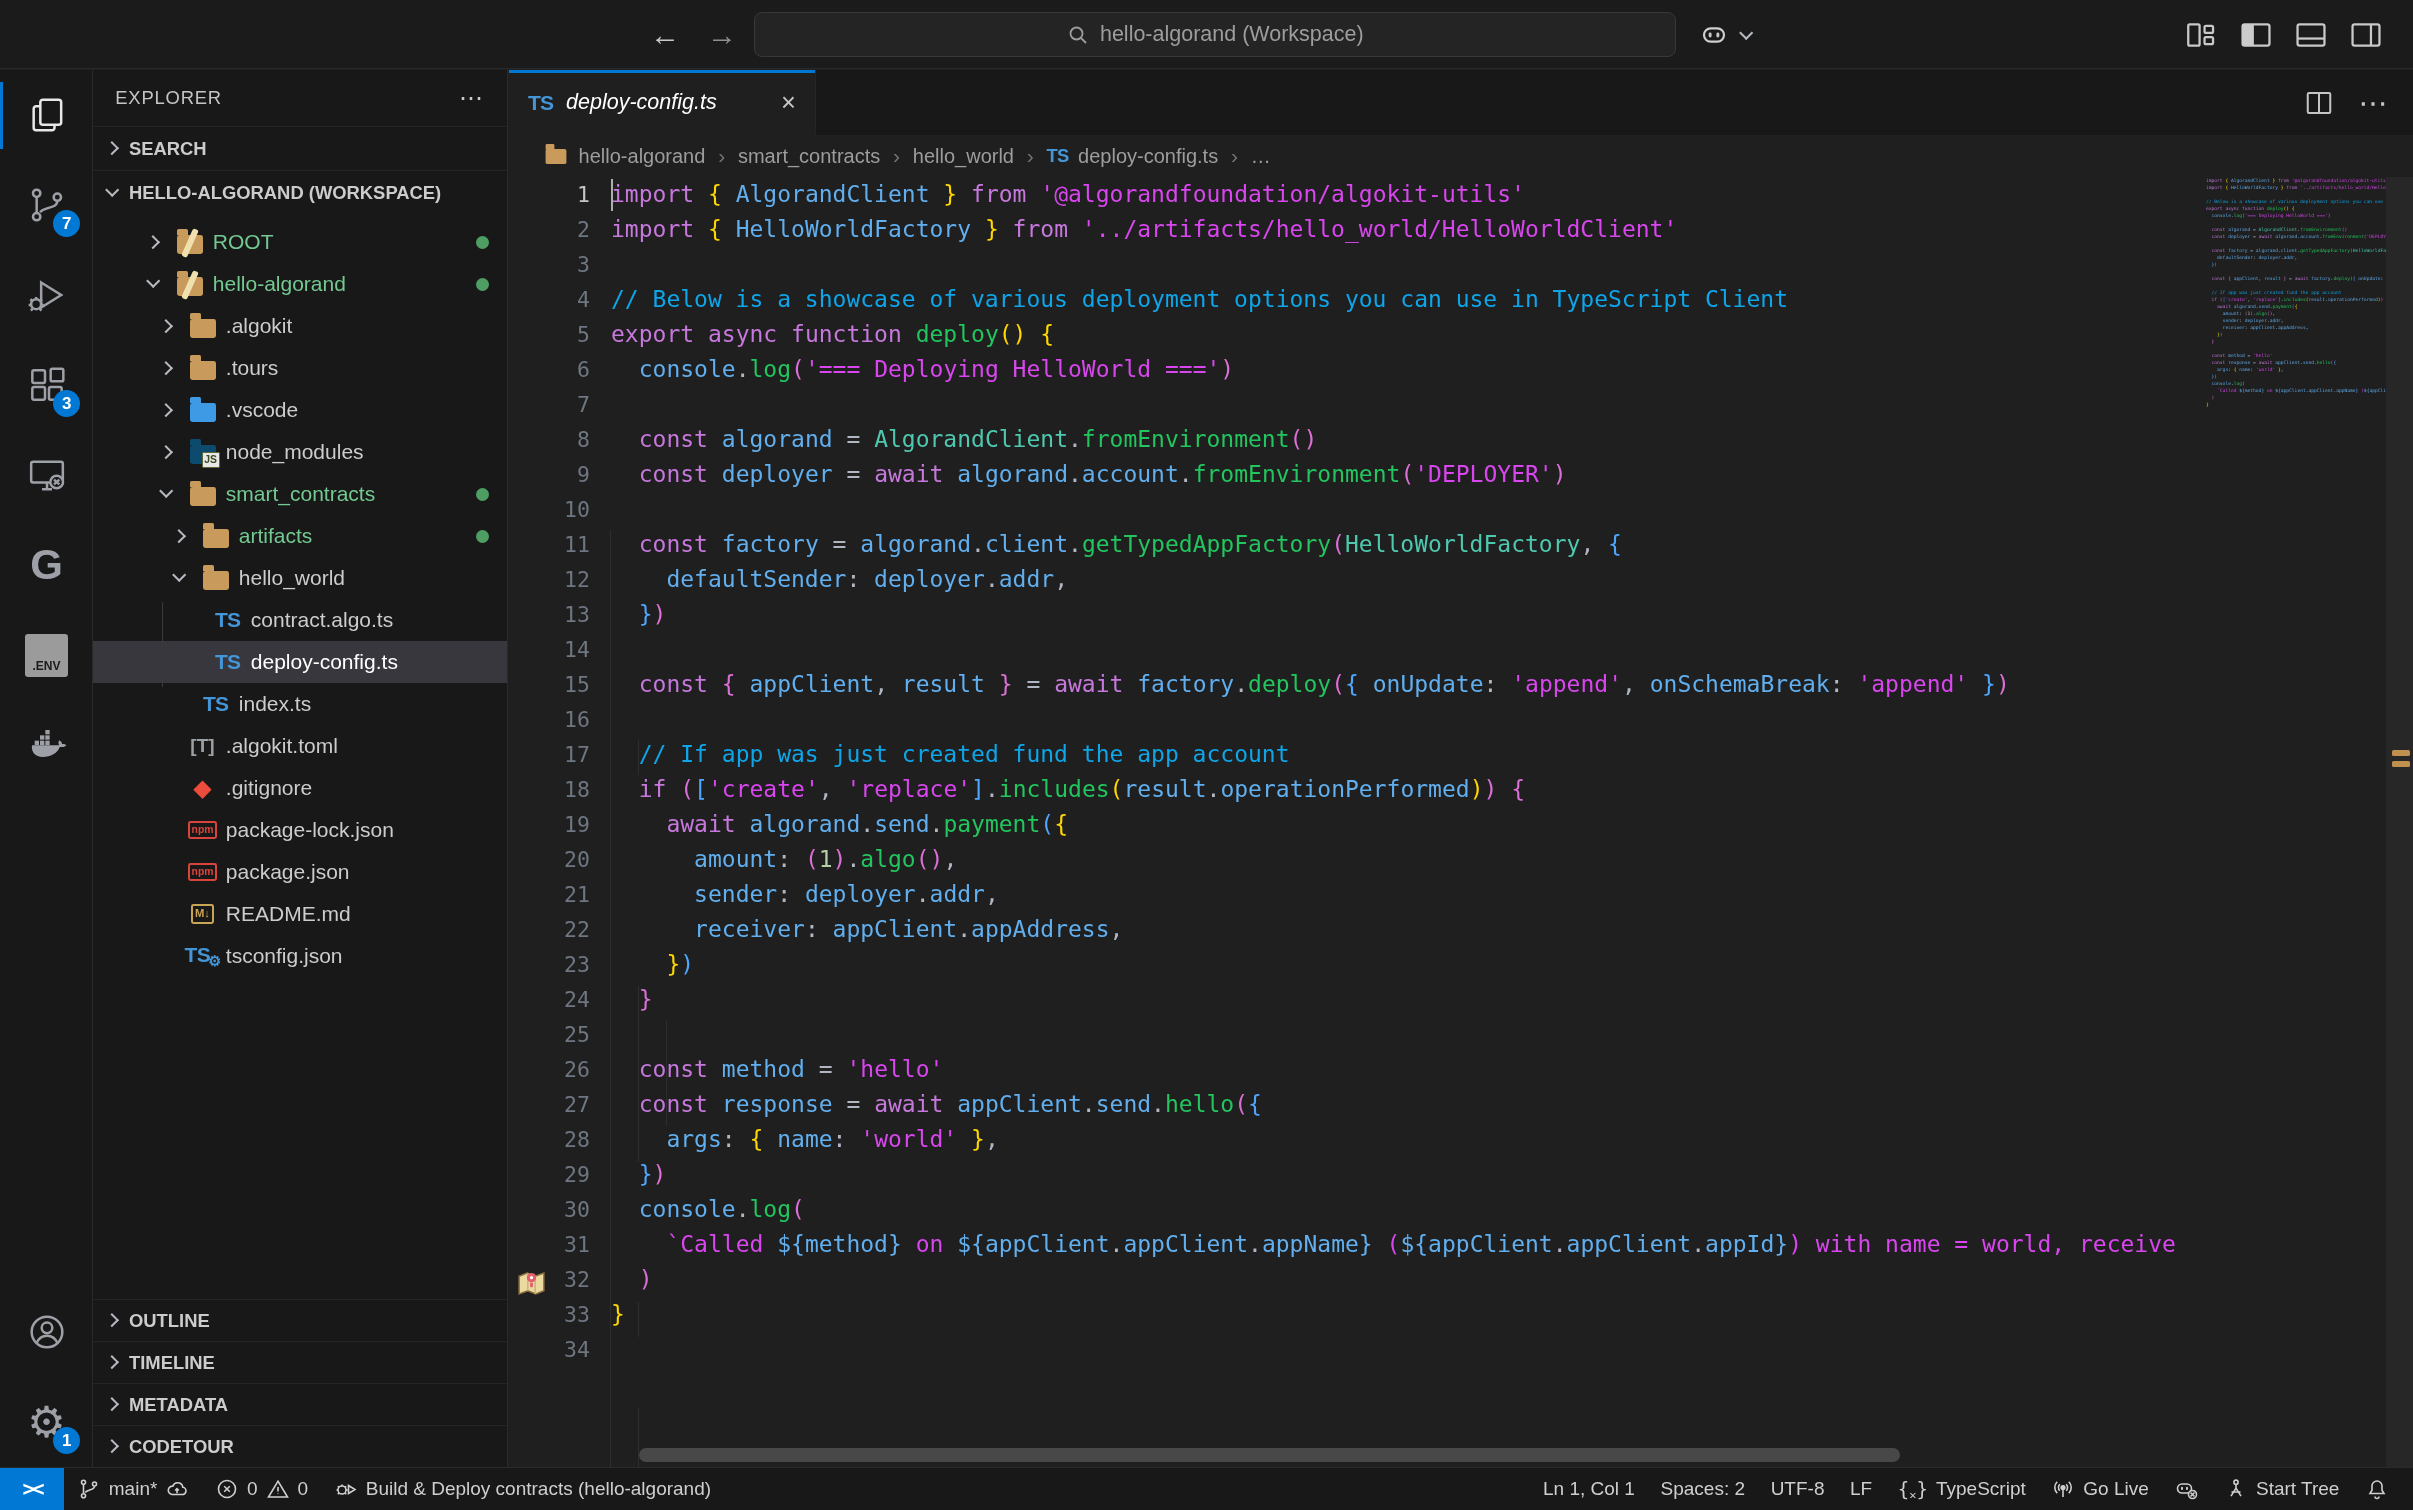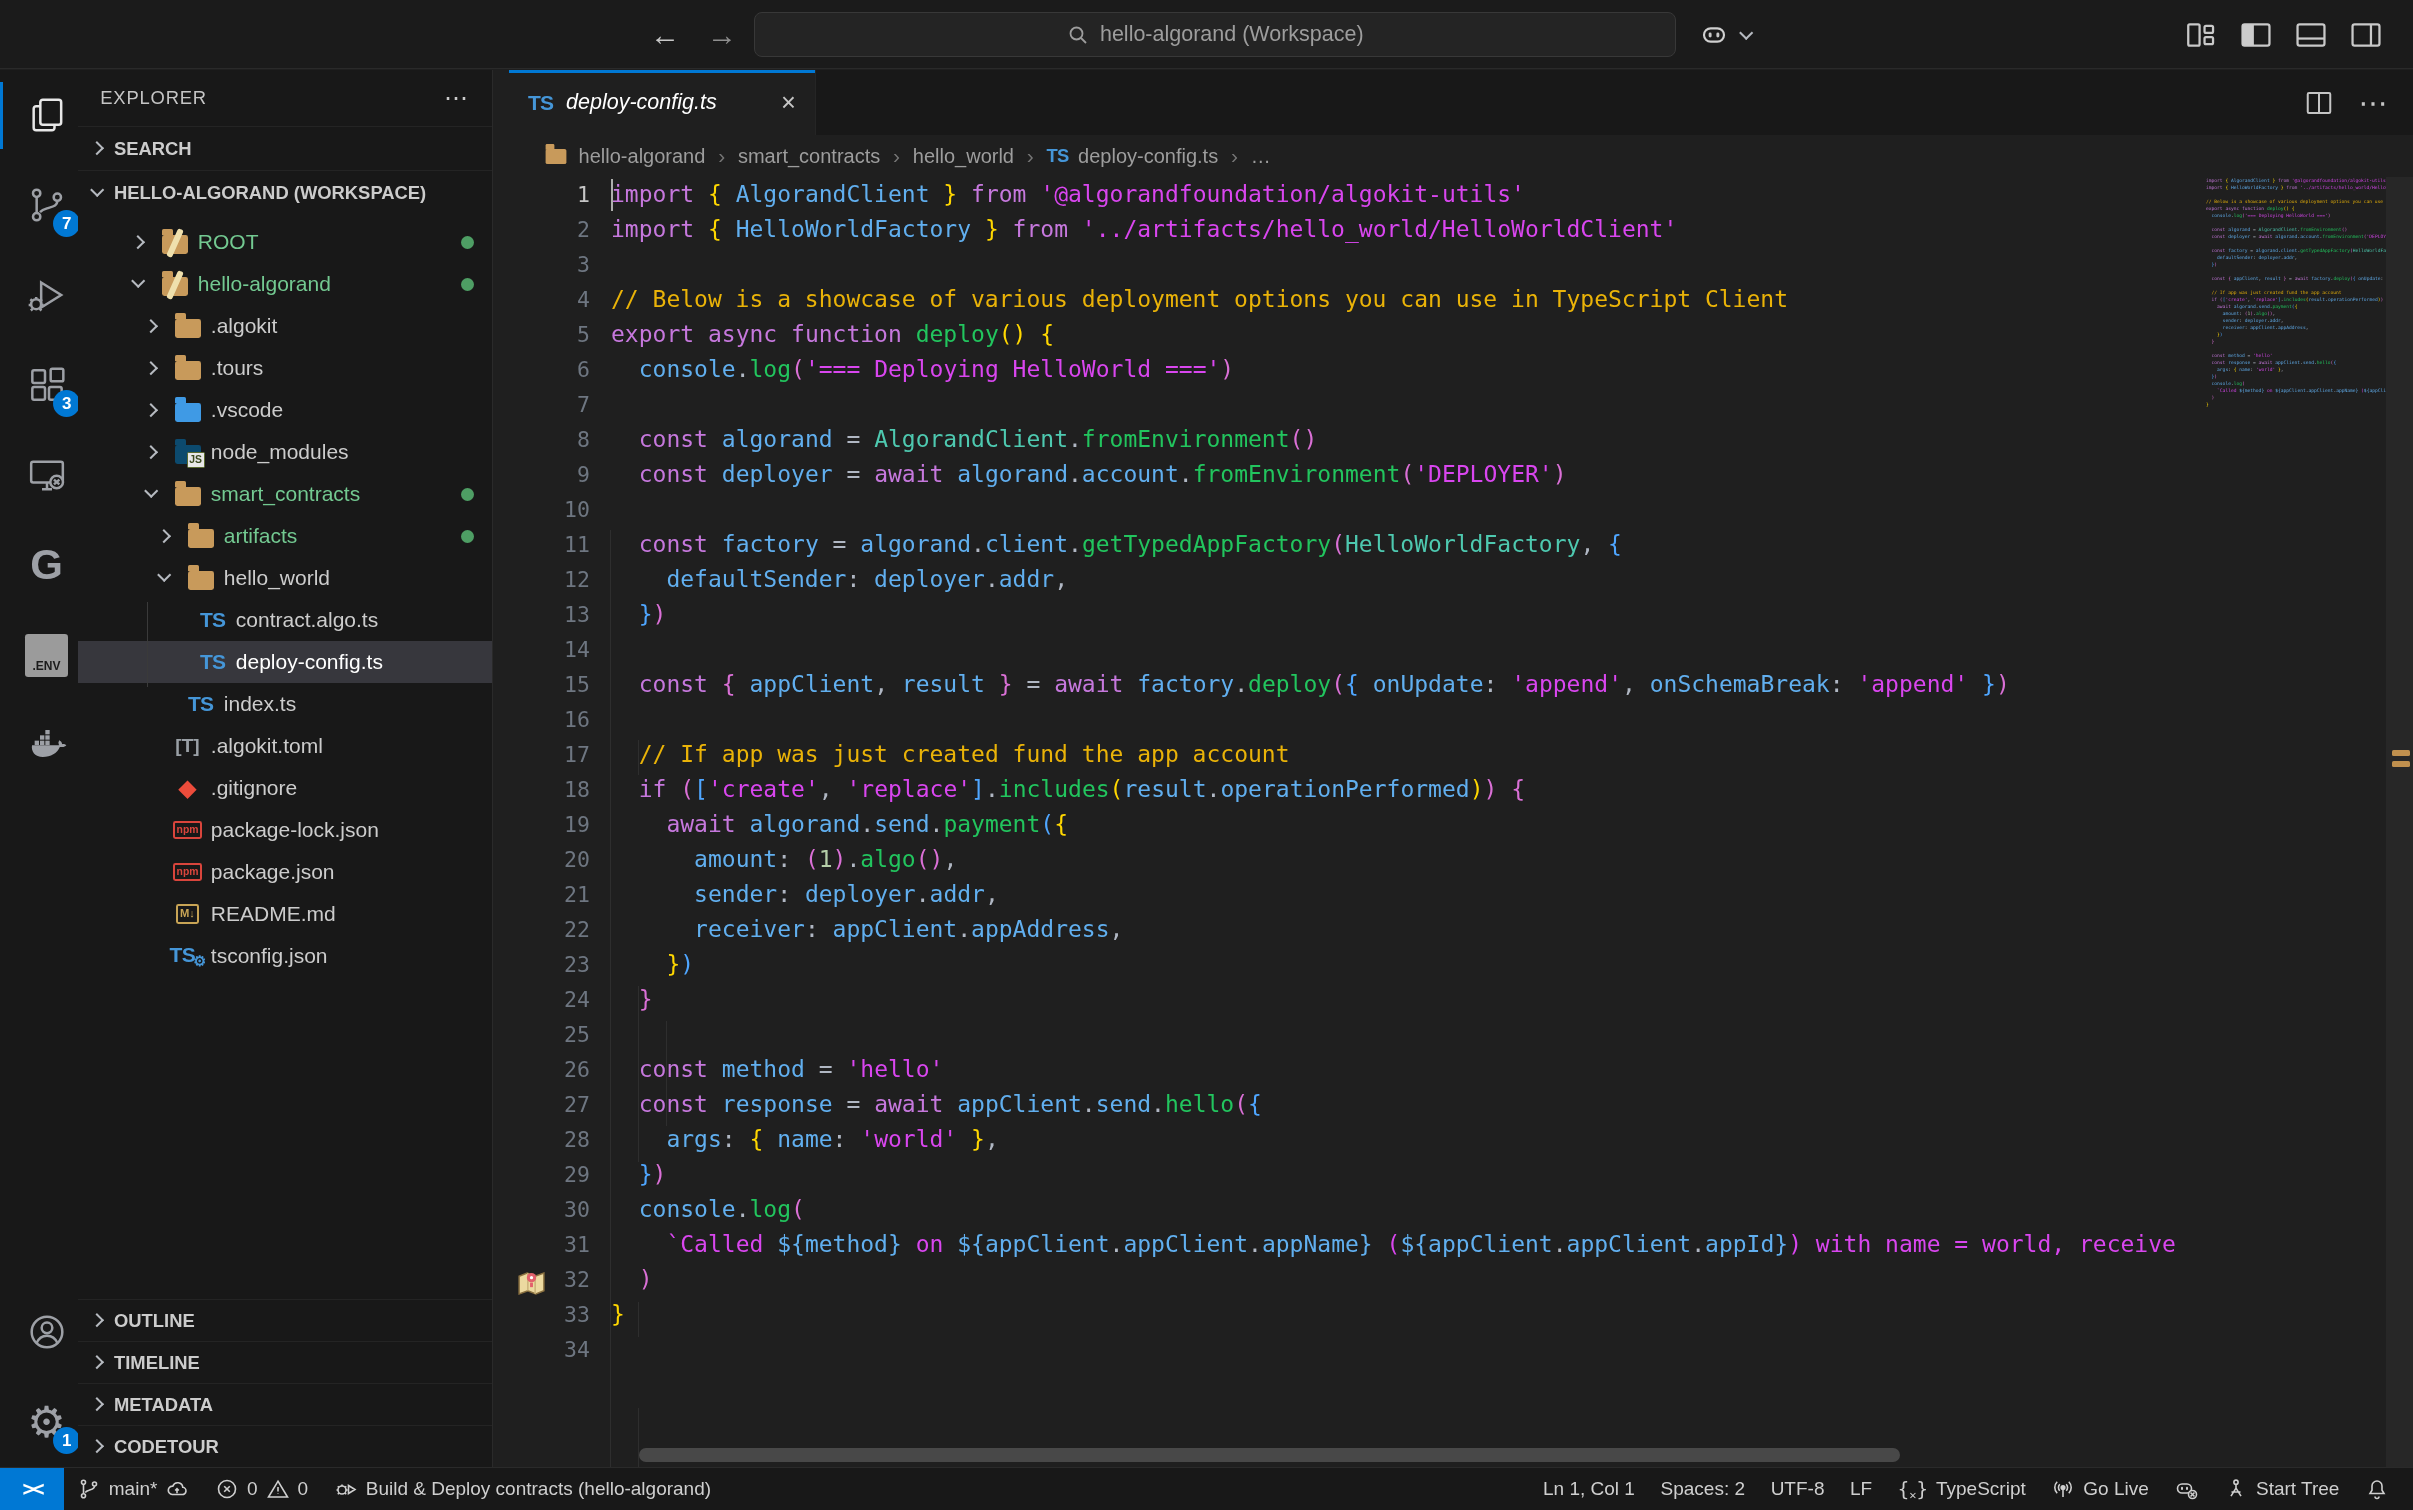--- a/index.html
+++ b/index.html
@@ -31,21 +31,21 @@
   .act-item.active::before{content:"";position:absolute;left:0;top:12px;width:3.2px;height:67px;background:#0078d4;}
   .act-spacer{flex:1;}
   .badge{position:absolute;right:12.8px;bottom:12.8px;min-width:27px;height:27px;border-radius:13.6px;background:#0078d4;
          color:#fff;font-size:17px;font-weight:700;display:flex;align-items:center;justify-content:center;padding:0 4.8px;}
   .glyph-g{font-size:42px;font-weight:700;color:#9da0a6;font-family:"Liberation Sans",sans-serif;}
   .env-icon{width:43px;height:43px;background:#9b9b9b;border-radius:3.2px;display:flex;align-items:flex-end;justify-content:center;
             color:#1b1b1b;font-size:12px;font-weight:800;padding-bottom:3.2px;letter-spacing:0;}
   .gear-glyph{font-size:43px;color:#9da0a6;line-height:1;}
 
   
-  .sidebar{position:absolute;left:78px;top:70px;width:415px;bottom:43px;background:#181818;
+  .sidebar{position:absolute;left:93px;top:70px;width:415px;bottom:43px;background:#181818;
            border-right:0.8px solid #2a2a2a;overflow:hidden;}
   .sb-header{height:56px;display:flex;align-items:center;padding:0 22.3px;color:#c5c5c5;}
   .sb-title{font-size:18.4px;letter-spacing:0.8px;}
   .sb-dots{margin-left:auto;font-size:24px;letter-spacing:1.6px;color:#cccccc;}
   .sb-row{display:flex;align-items:center;gap:11.2px;padding:0 8px 0 14.4px;color:#cccccc;font-weight:700;font-size:18.4px;}
   .sb-section{height:45px;border-top:0.8px solid #242424;border-bottom:0.8px solid #242424;}
   .sb-ws{height:44px;}
   .chev{width:10.4px;height:10.4px;border-right:2.1px solid #b6bac0;border-bottom:2.1px solid #b6bac0;
         display:inline-block;flex:none;}
   .chev.r{transform:rotate(-45deg);}
@@ -93,21 +93,21 @@
   .breadcrumb .fi-ts{font-size:18.4px;}
 
   .codearea{position:absolute;left:0;top:107px;right:0;bottom:0;overflow:hidden;}
   .gutter{position:absolute;left:0;top:0;width:102px;}
   .gnum{height:35px;line-height:35px;text-align:right;padding-right:21px;color:#6e7681;
         font-family:"DejaVu Sans Mono",monospace;font-size:21.5px;}
   .gnum.cur{color:#c6c6c6;}
   .code{position:absolute;left:102px;top:0;width:1595px;overflow:hidden;}
   .code-line{height:35px;line-height:35px;white-space:pre;font-family:"DejaVu Sans Mono",monospace;font-size:23px;}
   .tk-k{color:#c678dd;} .tk-v{color:#61afef;} .tk-t{color:#4ec9b0;} .tk-f{color:#22c55e;}
-  .tk-s{color:#d946ef;} .tk-m{color:#eab308;} .tk-p{color:#b0b7c3;} .tk-n{color:#b5cea8;}
+  .tk-s{color:#d946ef;} .tk-m{color:#0ea5e9;} .tk-p{color:#b0b7c3;} .tk-n{color:#b5cea8;}
   .tk-b1{color:#ffd700;} .tk-b2{color:#da70d6;} .tk-b3{color:#4fa6ff;}
   .cursor{position:absolute;left:102px;top:1.6px;width:2.4px;height:32px;background:#aeafad;}
   .iguide{position:absolute;width:0.8px;background:#2e2e2e;}
   .map-marker{position:absolute;left:4.8px;top:1089px;width:35px;height:35px;}
   .minimap{position:absolute;right:27px;top:0;width:180px;height:1293px;overflow:hidden;opacity:.95;}
   .minimap .code-line{height:7px;line-height:7px;font-size:4.6px;}
   .vscroll{position:absolute;right:0;top:0;width:27px;bottom:0;background:rgba(121,121,121,0.09);}
   .ruler-mark{position:absolute;right:3.2px;width:17.6px;height:6.4px;border-radius:1.6px;background:#c0904e;}
   .hscroll{position:absolute;left:130px;top:1271px;width:1261px;height:14.4px;border-radius:7.2px;background:rgba(140,140,140,0.38);}
 

